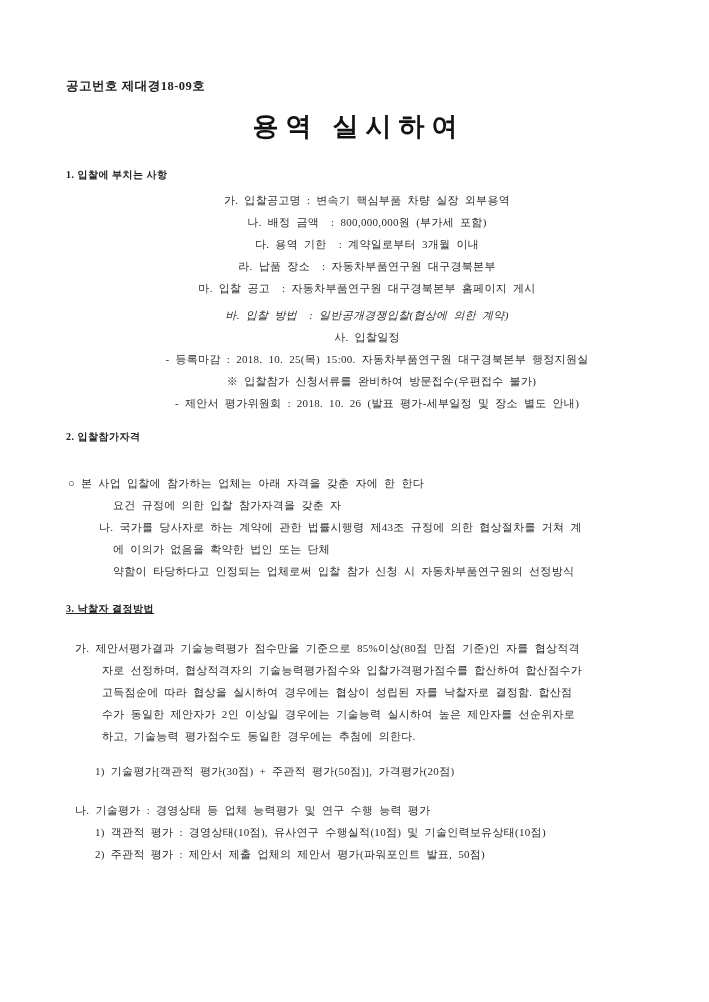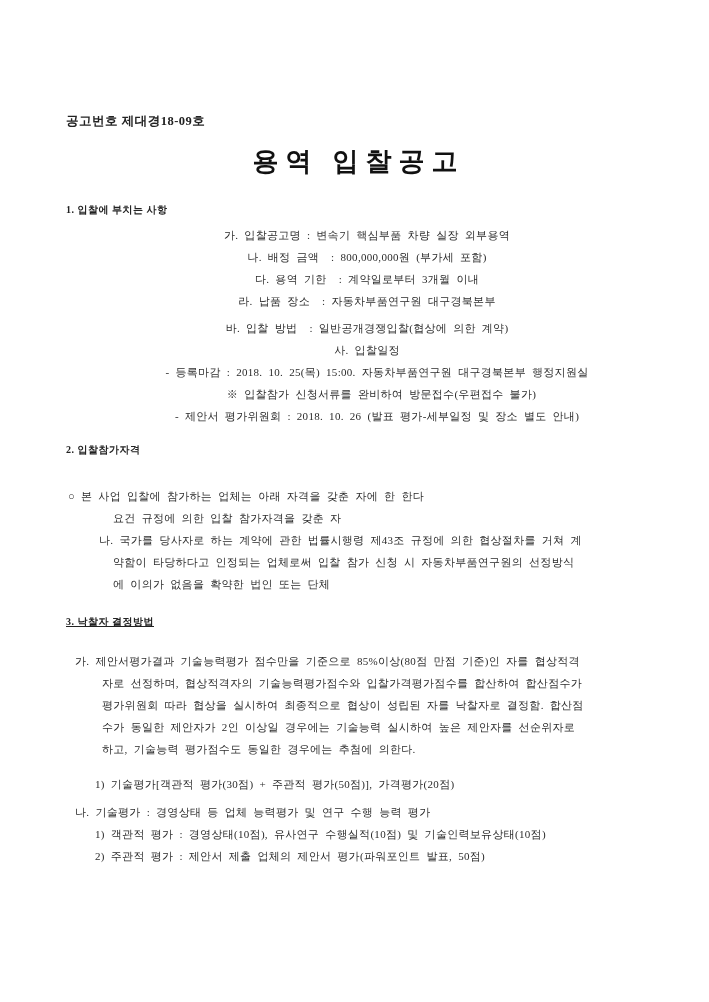--- a/index.html
+++ b/index.html
@@ -3,21 +3,21 @@
 <meta charset="utf-8">
 <style>
   html, body { margin: 0; padding: 0; }
   body {
     width: 709px; height: 1002px;
     background: #ffffff;
     font-family: "Liberation Serif", "DejaVu Serif", serif;
     color: #2b2b2b;
     overflow: hidden;
   }
-  .doc { padding: 113px 58px 0 66px; }
+  .doc { padding: 78px 58px 0 66px; }
 
   .notice {
     font-weight: bold;
     font-size: 12.5px;
     letter-spacing: 0.5px;
     white-space: pre;
     color: #222;
   }
   .title {
     margin: 14px 0 0 0;
@@ -48,23 +48,23 @@
 
   .line {
     font-size: 11px;
     line-height: 22px;
     height: 22px;
     white-space: pre;
     word-spacing: 3px;
     letter-spacing: 0.3px;
     color: #2b2b2b;
   }
-  .mt5  { margin-top: 5px; }
+  .mt5  { margin-top: 5px; font-style: italic; }
   .mt13 { margin-top: 13px; }
-  .mt22 { margin-top: 6px; }
+  .mt22 { margin-top: 17px; }
 
   .ind-2  { padding-left: 2px; }
   .ind-9  { padding-left: 9px; }
   .ind-17 { padding-left: 17px; }
   .ind-26 { padding-left: 26px; }
   .ind-29 { padding-left: 29px; }
   .ind-33 { padding-left: 33px; }
   .ind-36 { padding-left: 36px; }
   .ind-37 { padding-left: 37px; }
   .ind-46 { padding-left: 46px; }
@@ -78,54 +78,55 @@
     text-decoration: underline;
   }
 </style>
 </head>
 <body>
 
 <div class="doc">
 
   <div class="notice">공고번호 제대경18-09호</div>
 
-  <h1 class="title">용역 입찰공고</h1>
+  <h1 class="title">용역 실시하여</h1>
 
   <section class="sec1">
     <div class="sec-heading">1. 입찰에 부치는 사항</div>
     <div class="lines">
       <div class="line ind-17">가. 입찰공고명 : 변속기 핵심부품 차량 실장 외부용역</div>
       <div class="line ind-17">나. 배정 금액  : 800,000,000원 (부가세 포함)</div>
       <div class="line ind-17">다. 용역 기한  : 계약일로부터 3개월 이내</div>
       <div class="line ind-17">라. 납품 장소  : 자동차부품연구원 대구경북본부</div>
+      <div class="line ind-17">마. 입찰 공고  : 자동차부품연구원 대구경북본부 홈페이지 게시</div>
       <div class="line ind-17 mt5">바. 입찰 방법  : 일반공개경쟁입찰(협상에 의한 계약)</div>
       <div class="line ind-17">사. 입찰일정</div>
       <div class="line ind-37">- 등록마감 : 2018. 10. 25(목) 15:00. 자동차부품연구원 대구경북본부 행정지원실</div>
       <div class="line ind-46">※ 입찰참가 신청서류를 완비하여 방문접수(우편접수 불가)</div>
       <div class="line ind-37">- 제안서 평가위원회 : 2018. 10. 26 (발표 평가-세부일정 및 장소 별도 안내)</div>
     </div>
   </section>
 
   <section class="sec2">
     <div class="sec-heading">2. 입찰참가자격</div>
     <div class="lines">
       <div class="line ind-2">○ 본 사업 입찰에 참가하는 업체는 아래 자격을 갖춘 자에 한 한다</div>
       <div class="line ind-47">요건 규정에 의한 입찰 참가자격을 갖춘 자</div>
       <div class="line ind-33">나. 국가를 당사자로 하는 계약에 관한 법률시행령 제43조 규정에 의한 협상절차를 거쳐 계</div>
+      <div class="line ind-47">에 이의가 없음을 확약한 법인 또는 단체</div>
       <div class="line ind-47">약함이 타당하다고 인정되는 업체로써 입찰 참가 신청 시 자동차부품연구원의 선정방식</div>
-      <div class="line ind-47">에 이의가 없음을 확약한 법인 또는 단체</div>
     </div>
   </section>
 
   <section class="sec3">
     <div class="sec-heading">3. 낙찰자 결정방법</div>
     <div class="lines">
       <div class="line ind-9">가. 제안서평가결과 기술능력평가 점수만을 기준으로 85%이상(80점 만점 기준)인 자를 협상적격</div>
       <div class="line ind-36">자로 선정하며, 협상적격자의 기술능력평가점수와 입찰가격평가점수를 합산하여 합산점수가</div>
-      <div class="line ind-36">평가위원회 따라 협상을 실시하여 최종적으로 협상이 성립된 자를 낙찰자로 결정함. 합산점</div>
+      <div class="line ind-36">고득점순에 따라 협상을 실시하여 경우에는 협상이 성립된 자를 낙찰자로 결정함. 합산점</div>
       <div class="line ind-36">수가 동일한 제안자가 2인 이상일 경우에는 기술능력 실시하여 높은 제안자를 선순위자로</div>
       <div class="line ind-36">하고, 기술능력 평가점수도 동일한 경우에는 추첨에 의한다.</div>
       <div class="line ind-29 mt13">1) 기술평가[객관적 평가(30점) + 주관적 평가(50점)], 가격평가(20점)</div>
       <div class="line ind-9 mt22">나. 기술평가 : 경영상태 등 업체 능력평가 및 연구 수행 능력 평가</div>
       <div class="line ind-29">1) 객관적 평가 : 경영상태(10점), 유사연구 수행실적(10점) 및 기술인력보유상태(10점)</div>
       <div class="line ind-29">2) 주관적 평가 : 제안서 제출 업체의 제안서 평가(파워포인트 발표, 50점)</div>
     </div>
   </section>
 
 </div>

